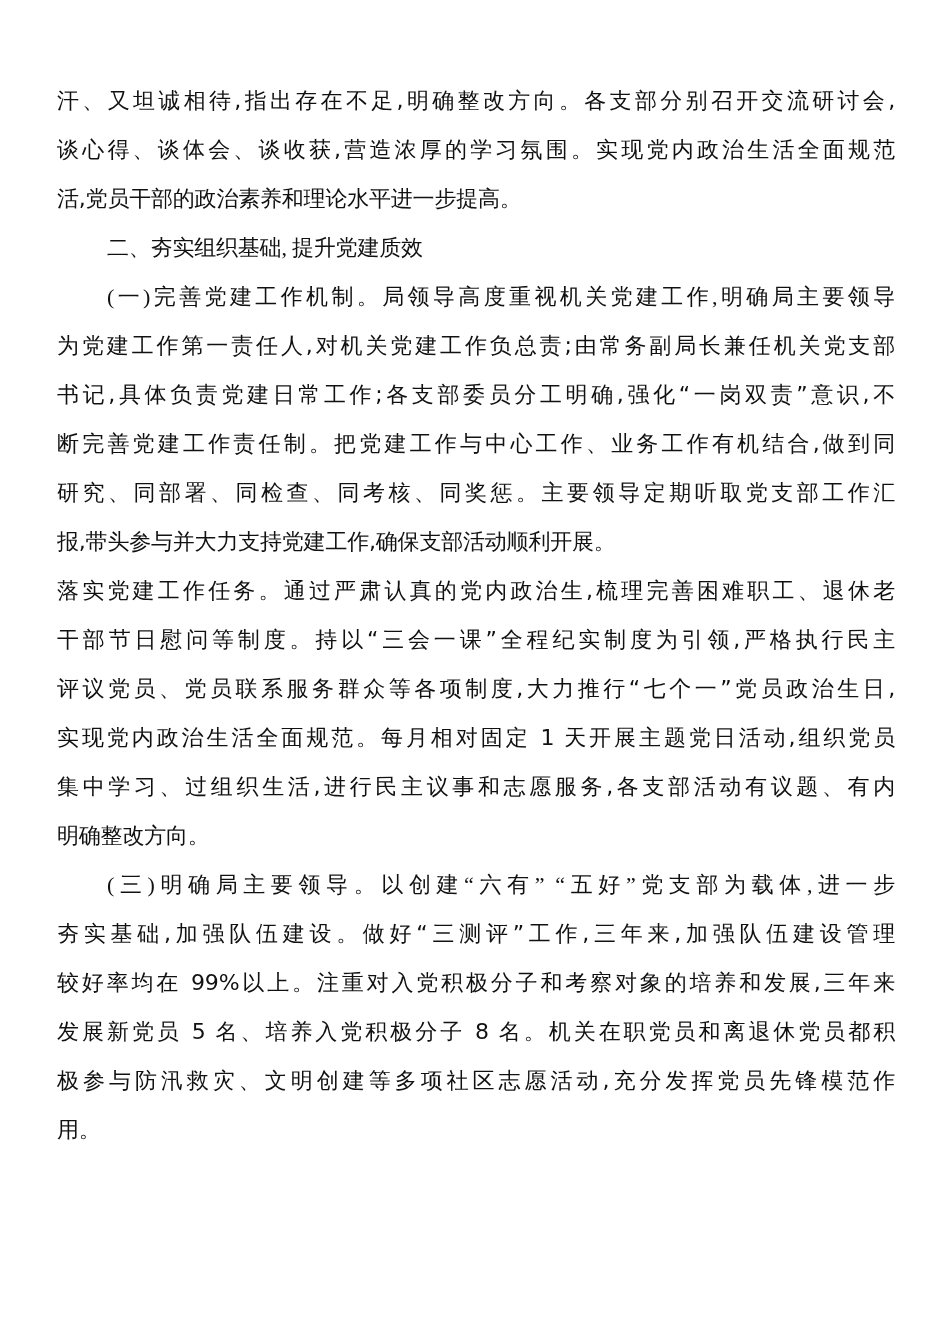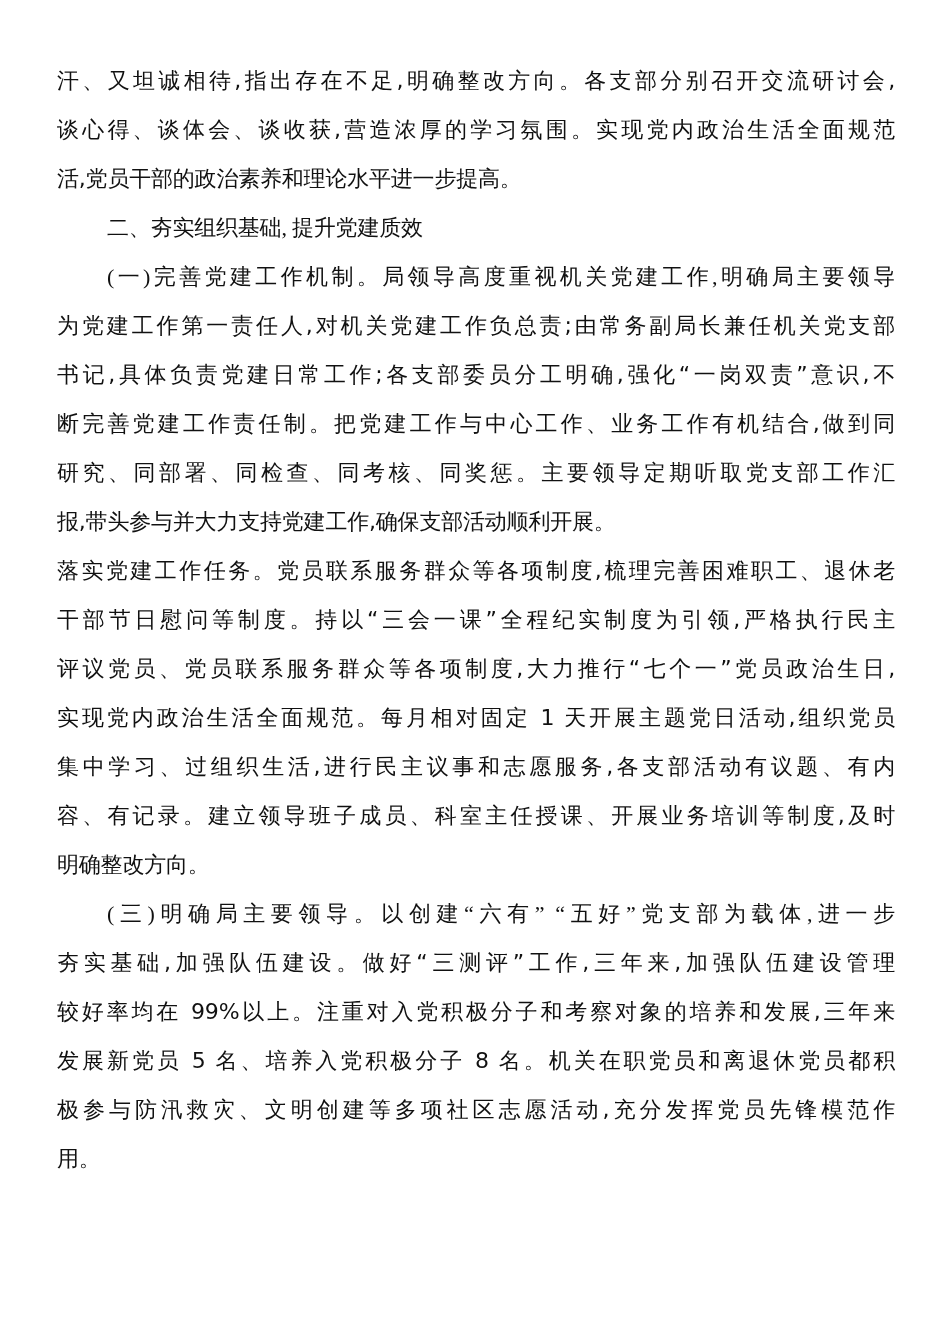--- a/index.html
+++ b/index.html
@@ -19,21 +19,21 @@
       position: absolute;
       left: 0;
       top: 0;
       width: 950px;
       height: 1344px;
       background: #ffffff;
     }
     .content {
       position: absolute;
       left: 57px;
-      top: 56px;
+      top: 76px;
       width: 838px;
     }
     .line {
       height: 49px;
       line-height: 49px;
       font-size: 22px;
       white-space: nowrap;
       letter-spacing: -0.2px;
       text-align: justify;
       text-align-last: justify;
@@ -71,26 +71,25 @@
     <div class="paragraph">
       <div class="line indent">(一)完善党建工作机制。局领导高度重视机关党建工作,明确局主要领导</div>
       <div class="line">为党建工作第一责任人,对机关党建工作负总责;由常务副局长兼任机关党支部</div>
       <div class="line">书记,具体负责党建日常工作;各支部委员分工明确,强化“一岗双责”意识,不</div>
       <div class="line">断完善党建工作责任制。把党建工作与中心工作、业务工作有机结合,做到同</div>
       <div class="line">研究、同部署、同检查、同考核、同奖惩。主要领导定期听取党支部工作汇</div>
       <div class="line last">报,带头参与并大力支持党建工作,确保支部活动顺利开展。</div>
     </div>
 
     <div class="paragraph">
-      <div class="line">落实党建工作任务。党员联系服务群众等各项制度,梳理完善困难职工、退休老</div>
+      <div class="line">落实党建工作任务。通过严肃认真的党内政治生,梳理完善困难职工、退休老</div>
       <div class="line">干部节日慰问等制度。持以“三会一课”全程纪实制度为引领,严格执行民主</div>
       <div class="line">评议党员、党员联系服务群众等各项制度,大力推行“七个一”党员政治生日,</div>
       <div class="line">实现党内政治生活全面规范。每月相对固定 1 天开展主题党日活动,组织党员</div>
       <div class="line">集中学习、过组织生活,进行民主议事和志愿服务,各支部活动有议题、有内</div>
-      <div class="line">容、有记录。建立领导班子成员、科室主任授课、开展业务培训等制度,及时</div>
       <div class="line last">明确整改方向。</div>
     </div>
 
     <div class="paragraph">
       <div class="line indent">(三)明确局主要领导。以创建“六有”  “五好”党支部为载体,进一步</div>
       <div class="line">夯实基础,加强队伍建设。做好“三测评”工作,三年来,加强队伍建设管理</div>
       <div class="line">较好率均在 99%以上。注重对入党积极分子和考察对象的培养和发展,三年来</div>
       <div class="line">发展新党员 5 名、培养入党积极分子 8 名。机关在职党员和离退休党员都积</div>
       <div class="line">极参与防汛救灾、文明创建等多项社区志愿活动,充分发挥党员先锋模范作</div>
       <div class="line last">用。</div>

